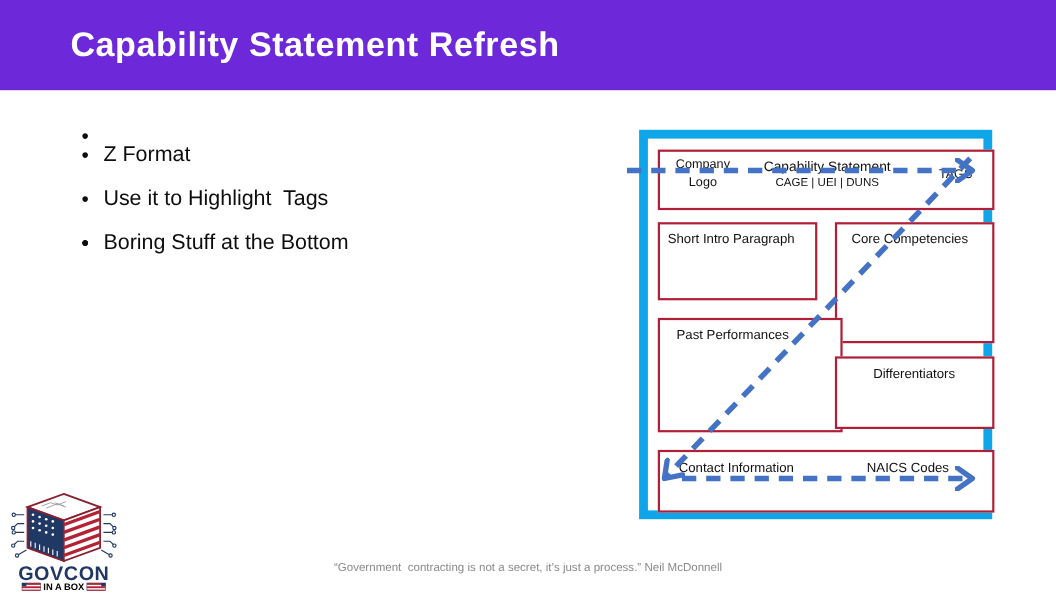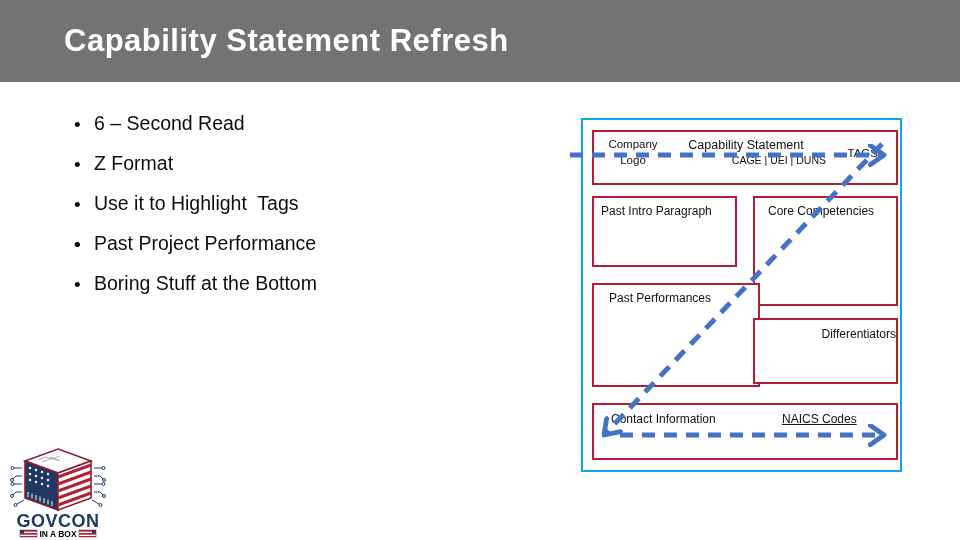--- a/index.html
+++ b/index.html
@@ -6,21 +6,21 @@
   .slide{
     position:relative;
     width:960px;height:540px;
     background:#ffffff;
     overflow:hidden;
     font-family:"Liberation Sans","DejaVu Sans",sans-serif;
   }
   
   .header-bar{
     position:absolute;left:0;top:0;width:960px;height:82px;
-    background:#737373;
+    background:#6d28d9;
     display:flex;align-items:center;
   }
   .slide-title{
     margin-left:64px;
     color:#ffffff;
     font-size:31px;
     font-weight:700;
     letter-spacing:0.5px;
   }
   
@@ -37,21 +37,21 @@
     white-space:pre-wrap;
     line-height:23px;
   }
   .bullets li .dot{
     position:absolute;left:0;top:1px;
     font-size:19px;color:#0d0d0d;
   }
   
   .diagram{
     position:absolute;left:581px;top:118px;width:321px;height:354px;
-    border:2px solid #0ea5e9;
+    border:8px solid #0ea5e9;
     box-sizing:border-box;
     background:#ffffff;
   }
   .dbox{
     position:absolute;
     border:2.5px solid #B01E38;
     box-sizing:border-box;
     background:#ffffff;
     font-size:12px;color:#111111;
   }
@@ -62,30 +62,30 @@
   .dbox-diff{left:170px;top:198px;width:145px;height:66px;}
   .dbox-bottom{left:9px;top:283px;width:306px;height:57px;}
   .company-logo-label{
     position:absolute;left:6px;top:4px;width:66px;
     text-align:center;font-size:11.5px;line-height:16px;
   }
   .cap-title-block{
     position:absolute;left:72px;top:6px;width:160px;text-align:center;
   }
   .cap-title{font-size:12.5px;font-weight:400;line-height:15px;}
-  .cap-subtitle{font-size:10.5px;line-height:14px;text-align:right;}
+  .cap-subtitle{font-size:10.5px;line-height:14px;}
   .tags-label{
     position:absolute;right:18px;top:15px;font-size:11.5px;
   }
   .lbl-intro{position:absolute;left:7px;top:6px;}
   .lbl-core{position:absolute;left:13px;top:6px;}
   .lbl-past{position:absolute;left:15px;top:6px;}
-  .lbl-diff{position:absolute;left:0;right:0;top:7px;text-align:right;padding-left:12px;}
+  .lbl-diff{position:absolute;left:0;right:13px;top:7px;text-align:center;padding-left:12px;}
   .lbl-contact{position:absolute;left:17px;top:7px;text-align:right;}
-  .lbl-naics{position:absolute;left:188px;top:7px;text-decoration:underline;}
+  .lbl-naics{position:absolute;left:188px;top:7px;}
   
   .arrow-overlay{
     position:absolute;left:0;top:0;width:960px;height:540px;
     pointer-events:none;
   }
   
   .quote{
     position:absolute;left:0;right:0;top:510px;
     text-align:center;
     font-size:10.5px;color:#8a8a8a;
@@ -98,41 +98,41 @@
 </head>
 <body>
 
 <div class="slide">
 
   <div class="header-bar">
     <div class="slide-title">Capability Statement Refresh</div>
   </div>
 
   <ul class="bullets">
-    <li><span class="dot">•</span><span>6 – Second Read</span></li>
+    <li><span class="dot">•</span></li>
     <li><span class="dot">•</span><span>Z Format</span></li>
     <li><span class="dot">•</span><span>Use it to Highlight  Tags</span></li>
     <li><span class="dot">•</span></li>
-    <li><span class="dot">•</span><span>Past Project Performance</span></li>
+    <li><span class="dot">•</span></li>
     <li><span class="dot">•</span><span>Boring Stuff at the Bottom</span></li>
   </ul>
 
   <div class="diagram">
 
     <div class="dbox dbox-top">
       <div class="company-logo-label">Company Logo</div>
       <div class="cap-title-block">
         <div class="cap-title">Capability Statement</div>
         <div class="cap-subtitle">CAGE | UEI | DUNS</div>
       </div>
       <div class="tags-label">TAGS</div>
     </div>
 
     <div class="dbox dbox-intro">
-      <div class="lbl-intro">Past Intro Paragraph</div>
+      <div class="lbl-intro">Short Intro Paragraph</div>
     </div>
 
     <div class="dbox dbox-core">
       <div class="lbl-core">Core Competencies</div>
     </div>
 
     <div class="dbox dbox-past">
       <div class="lbl-past">Past Performances</div>
     </div>
 
@@ -225,14 +225,15 @@
     <text x="50" y="90.5" text-anchor="middle" font-family="Liberation Sans, sans-serif" font-size="8.5" font-weight="800" fill="#000000">IN A BOX</text>
     <g>
       <rect x="71" y="84" width="17" height="7" fill="#ffffff" stroke="#1F3864" stroke-width="0.5"></rect>
       <rect x="71" y="84" width="17" height="1.7" fill="#B22234"></rect>
       <rect x="71" y="87" width="17" height="1.7" fill="#B22234"></rect>
       <rect x="71" y="90" width="17" height="1" fill="#B22234"></rect>
       <rect x="84" y="84" width="4" height="3" fill="#1F3864"></rect>
     </g>
   </svg>
 
+  <div class="quote">“Government  contracting is not a secret, it’s just a process.” Neil McDonnell</div>
 
 </div>
 
 </body></html>

